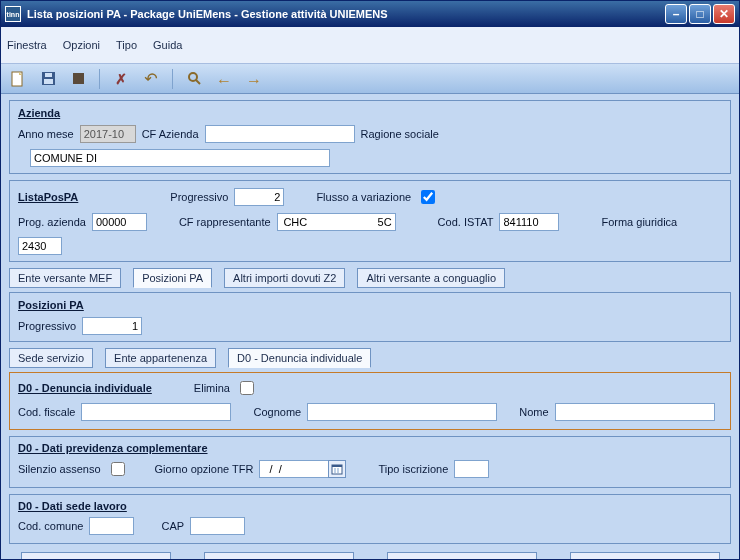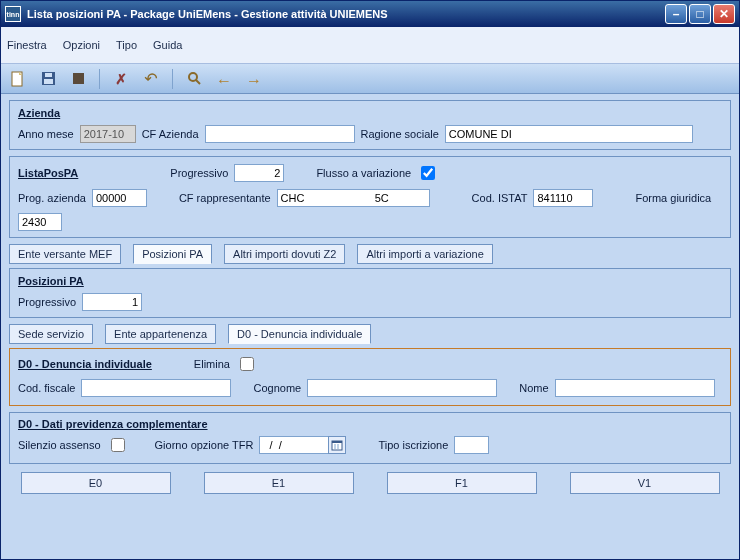--- a/index.html
+++ b/index.html
@@ -224,54 +224,54 @@
   <div class="content">
 
     <div class="group">
       <div class="group-title">Azienda</div>
       <div class="row">
         <label class="fld">Anno mese</label>
         <input class="text disabled" style="width: 56px;" readonly="" value="2017-10">
         <label class="fld">CF Azienda</label>
         <input class="text" style="width: 150px;" value="">
         <label class="fld">Ragione sociale</label>
-        <input class="text" style="width: 248px;" value="COMUNE DI">
+        <input class="text" style="width: 300px; margin-left: 12px;" value="COMUNE DI">
       </div>
     </div>
 
     <div class="group">
       <div class="row" style="margin-bottom:6px;">
         <span class="group-title" style="margin-bottom:0;">ListaPosPA</span>
         <span style="width:80px;"></span>
         <label class="fld">Progressivo</label>
         <input class="text" style="width: 50px; text-align: right;" value="2">
         <span style="width:20px;"></span>
         <label class="fld">Flusso a variazione</label>
         <input type="checkbox" checked="" style="">
       </div>
       <div class="row">
         <label class="fld">Prog. azienda</label>
         <input class="text" style="width: 55px;" value="00000">
         <span style="width:20px;"></span>
         <label class="fld">CF rappresentante</label>
-        <input class="text" style="width: 153px;" value="CHC                       5C">
+        <input class="text" style="width: 119px; text-align: right;" value="CHC                       5C">
         <span style="width:30px;"></span>
         <label class="fld">Cod. ISTAT</label>
         <input class="text" style="width: 60px;" value="841110">
         <span style="width:30px;"></span>
         <label class="fld">Forma giuridica</label>
         <input class="text" style="width: 44px;" value="2430">
       </div>
     </div>
 
     <div class="tabrow">
       <div class="tab">Ente versante MEF</div>
       <div class="tab active">Posizioni PA</div>
       <div class="tab">Altri importi dovuti Z2</div>
-      <div class="tab">Altri importi a variazione</div>
+      <div class="tab">Altri versante a conguaglio</div>
     </div>
 
     <div class="group">
       <div class="group-title">Posizioni PA</div>
       <div class="row">
         <label class="fld">Progressivo</label>
         <input class="text" style="width: 60px; text-align: right;" value="1">
       </div>
     </div>
 
@@ -325,20 +325,34 @@
                 </svg>
             </div>
           </div>
           <span style="width:20px;"></span>
           <label class="fld">Tipo iscrizione</label>
           <input class="text" style="width: 35px;" value="">
         </div>
       </div>
     </div>
 
+    <div class="section">
+      <div class="hdr">
+        <span class="title">D0 - Dati sede lavoro</span>
+      </div>
+      <div class="body">
+        <div class="row">
+          <label class="fld">Cod. comune</label>
+          <input class="text" style="width: 45px;" value="">
+          <span style="width:15px;"></span>
+          <label class="fld">CAP</label>
+          <input class="text" style="width: 55px;" value="">
+        </div>
+      </div>
+    </div>
 
     <div class="bottom-buttons">
       <div class="big-btn">E0</div>
       <div class="big-btn">E1</div>
       <div class="big-btn">F1</div>
       <div class="big-btn">V1</div>
     </div>
 
   </div>
 

